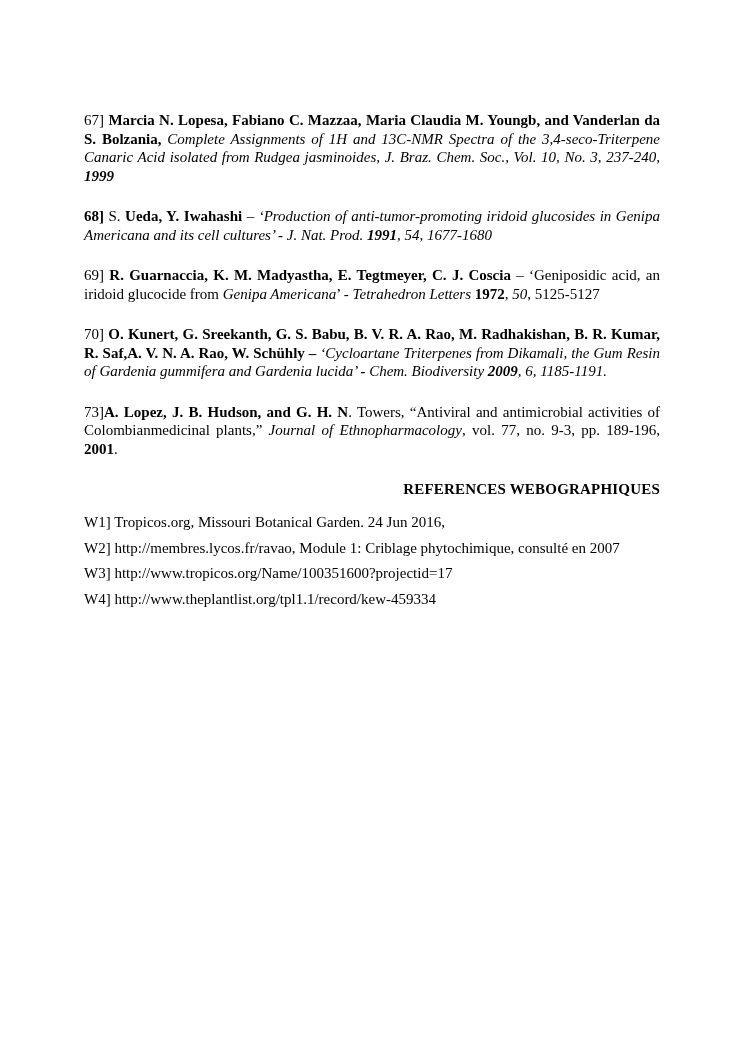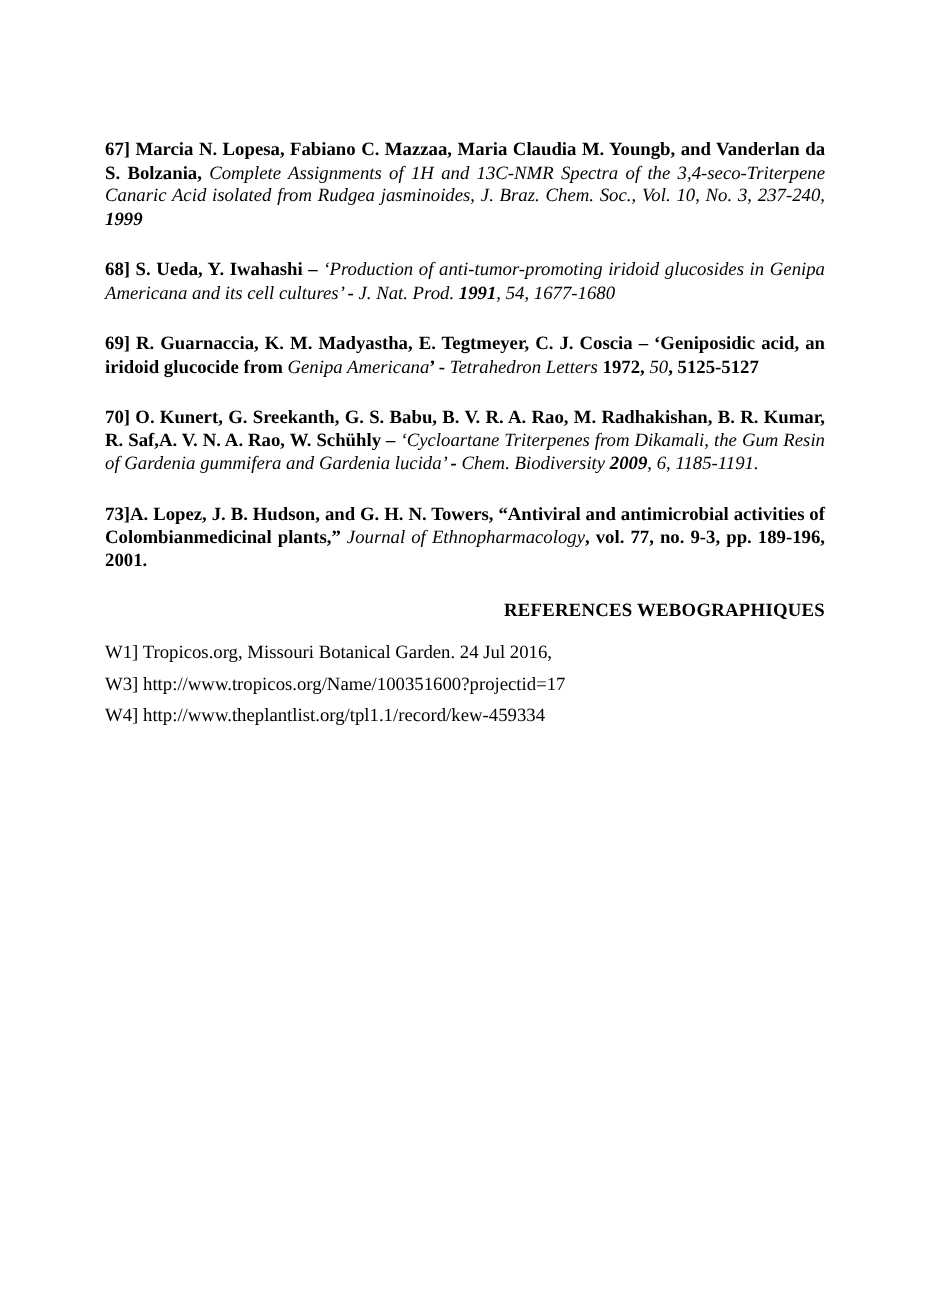--- a/index.html
+++ b/index.html
@@ -27,21 +27,21 @@
     width: 576px;
   }
   p.ref {
     margin: 0 0 22px 0;
     font-size: 15px;
     line-height: 18.5px;
     text-align: justify;
     text-justify: inter-word;
     color: #000000;
   }
-  .s-r { font-weight: bold; font-style: normal; margin-top: 36px; }
+  .s-r { font-weight: normal; font-style: normal; margin-top: 36px; }
   .s-b { font-weight: bold;   font-style: normal; }
   .s-i { font-weight: normal; font-style: italic; }
   .s-bi{ font-weight: bold;   font-style: italic; }
   h2.webo-heading {
     margin: 0 0 14px 0;
     font-size: 15px;
     line-height: 19px;
     font-weight: bold;
     text-align: right;
     letter-spacing: 0.2px;
@@ -61,18 +61,19 @@
   <div class="content">
     <div id="refs">
         <p class="ref"><span class="s-r">67] </span><span class="s-b">Marcia N. Lopesa, Fabiano C. Mazzaa, Maria Claudia M. Youngb, and Vanderlan da S. Bolzania, </span><span class="s-i">Complete Assignments of 1H and 13C-NMR Spectra of the 3,4-seco-Triterpene Canaric Acid isolated from Rudgea jasminoides, J. Braz. Chem. Soc., Vol. 10, No. 3, 237-240, </span><span class="s-bi">1999</span></p>
         <p class="ref"><span class="s-b">68]</span><span class="s-r"> S. </span><span class="s-b">Ueda, Y. Iwahashi</span><span class="s-r"> – </span><span class="s-i">‘Production of anti-tumor-promoting iridoid glucosides in Genipa Americana and its cell cultures’ </span><span class="s-b">- </span><span class="s-i">J. Nat. Prod. </span><span class="s-bi">1991</span><span class="s-i">, 54, 1677-1680</span></p>
         <p class="ref"><span class="s-r">69] </span><span class="s-b">R. Guarnaccia, K. M. Madyastha, E. Tegtmeyer, C. J. Coscia</span><span class="s-r"> – ‘Geniposidic acid, an iridoid glucocide from </span><span class="s-i">Genipa Americana</span><span class="s-r">’ - </span><span class="s-i">Tetrahedron Letters </span><span class="s-b">1972</span><span class="s-r">, </span><span class="s-i">50</span><span class="s-r">, 5125-5127</span></p>
         <p class="ref"><span class="s-r">70] </span><span class="s-b">O. Kunert, G. Sreekanth, G. S. Babu, B. V. R. A. Rao, M. Radhakishan, B. R. Kumar, R. Saf,A. V. N. A. Rao, W. Schühly</span><span class="s-b"> – </span><span class="s-i">‘Cycloartane Triterpenes from Dikamali, the Gum Resin of Gardenia gummifera and Gardenia lucida’ </span><span class="s-bi">- </span><span class="s-i">Chem. Biodiversity </span><span class="s-bi">2009</span><span class="s-i">, 6, 1185-1191.</span></p>
         <p class="ref"><span class="s-r">73]</span><span class="s-b">A. Lopez, J. B. Hudson, and G. H. N</span><span class="s-r">. Towers, “Antiviral and antimicrobial activities of Colombianmedicinal plants,” </span><span class="s-i">Journal of Ethnopharmacology</span><span class="s-r">, vol. 77, no. 9-3, pp. 189-196, </span><span class="s-b">2001</span><span class="s-r">.</span></p>
       </div>
     <h2 class="webo-heading">REFERENCES WEBOGRAPHIQUES</h2>
     <div id="webos">
-        <p class="webo-entry">W1] Tropicos.org, Missouri Botanical Garden. 24 Jul 2016,</p>
+        <p class="webo-entry">W1] Tropicos.org, Missouri Botanical Garden. 24 Jun 2016,</p>
+        <p class="webo-entry">W2] http://membres.lycos.fr/ravao, Module 1: Criblage phytochimique, consulté en 2007</p>
         <p class="webo-entry">W3] http://www.tropicos.org/Name/100351600?projectid=17</p>
         <p class="webo-entry">W4] http://www.theplantlist.org/tpl1.1/record/kew-459334</p>
       </div>
   </div>
 </div>
 
 </body></html>

